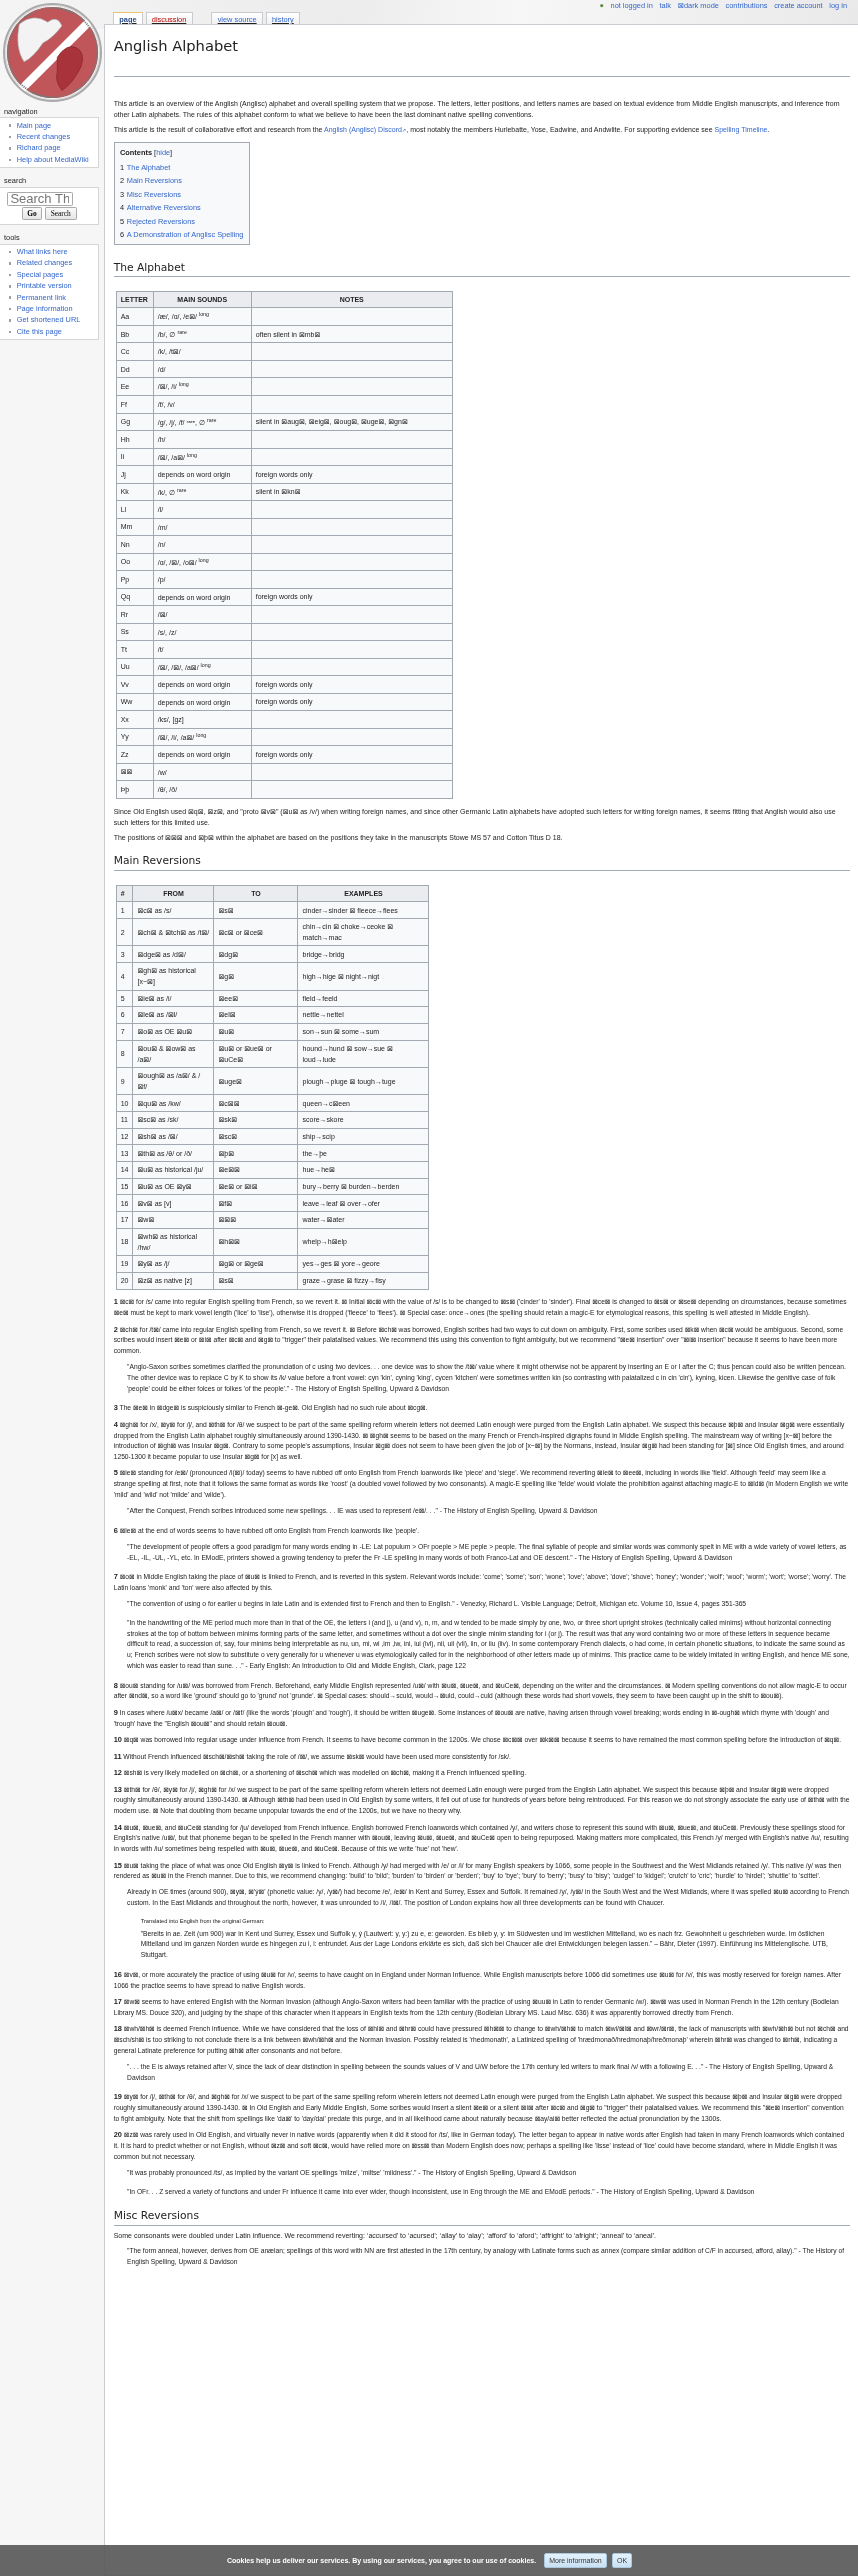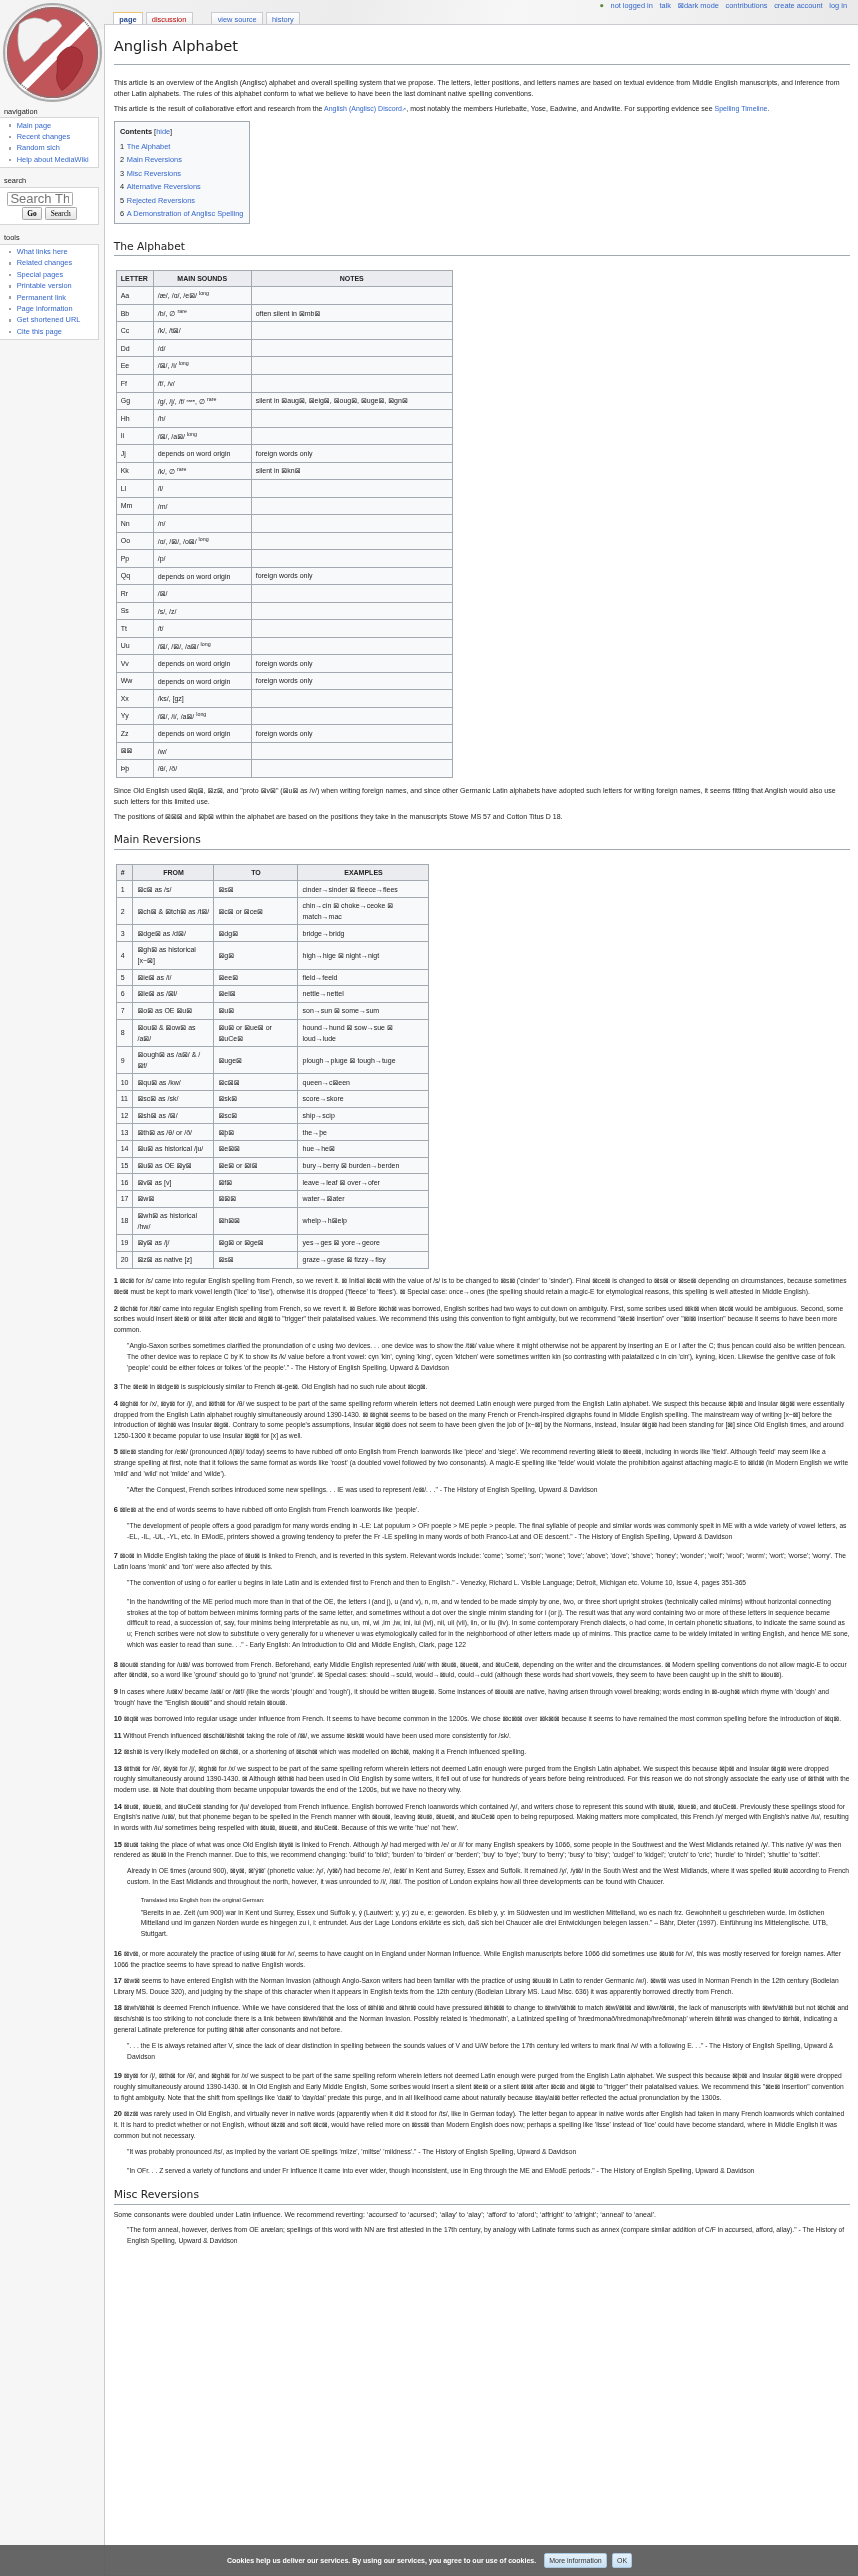--- a/index.html
+++ b/index.html
@@ -25,21 +25,21 @@
     border: 2px solid #aaa;
     box-shadow: 0 0 0 1.3px #ddd inset;
     overflow: hidden;
   }
   .logo svg { width: 100%; height: 100%; display: block; }
   .personal {
     position: absolute; right: 12px; top: 1.3px;
     display: flex; gap: 6.7px; font-size: 7.4px; align-items: center;
   }
   .personal .user-ico { color: #5a8a3a; font-size: 7.4px; }
-  .tabs { position: absolute; left: 113px; top: 12px; display: flex; gap: 0; }
+  .tabs { position: absolute; left: 113px; top: 12px; display: flex; gap: 0; text-decoration: underline; }
   .tab {
     font-size: 7.4px; height: 12.7px; padding: 2px 5.3px 0;
     background: linear-gradient(#fff, #f0f0f0);
     border: 0.7px solid #c8ccd1; border-bottom: none; margin-right: 2.7px;
   }
   .tab.active { border-top: 1.3px solid #eac46a; background: #fff; font-weight: bold; }
   .tab.active a { color: #2a4b8d; }
   .tab.new a { color: #ba0000; }
   .tab.gap { margin-left: 16px; }
   
@@ -66,21 +66,21 @@
   
   .content {
     position: absolute; left: 104px; top: 24px; width: 755px;
     background: #fff; border: 0.7px solid #c8ccd1; border-right: none;
     padding: 9.4px 9.4px 27px 8.7px;
     font-size: 7px; line-height: 1.6;
     min-height: 2552px;
   }
   h1 {
     font-family: "DejaVu Sans", sans-serif; font-weight: normal;
-    font-size: 14.7px; margin: 0 0 12px; padding-bottom: 6px;
+    font-size: 14.7px; margin: 0 0 21px; padding-bottom: 18px;
     border-bottom: 0.7px solid #a2a9b1;
   }
   h2 {
     font-family: "DejaVu Sans", sans-serif; font-weight: normal;
     font-size: 10.7px; margin: 9.4px 0 4px; padding-bottom: 0.7px;
     border-bottom: 0.7px solid #a2a9b1;
   }
   p { margin: 2.7px 0 4px; }
   .toc {
     display: inline-block; background: #f8f9fa; border: 0.7px solid #a2a9b1;
@@ -161,21 +161,21 @@
   <div class="tab"><a href="#">history</a></div>
 </div>
 
 <div class="sidebar">
   <div class="portlet">
     <h3>navigation</h3>
     <div class="body">
       <ul>
         <li><a href="#">Main page</a></li>
         <li><a href="#">Recent changes</a></li>
-        <li><a href="#">Random sich</a></li>
+        <li><a href="#">Richard page</a></li>
         <li><a href="#">Help about MediaWiki</a></li>
       </ul>
     </div>
   </div>
   <div class="portlet">
     <h3>search</h3>
     <div class="body search-body">
       <input class="search-input" type="text" placeholder="Search The Anglish" style="">
       <div class="search-btns">
         <button class="sbtn go">Go</button>

